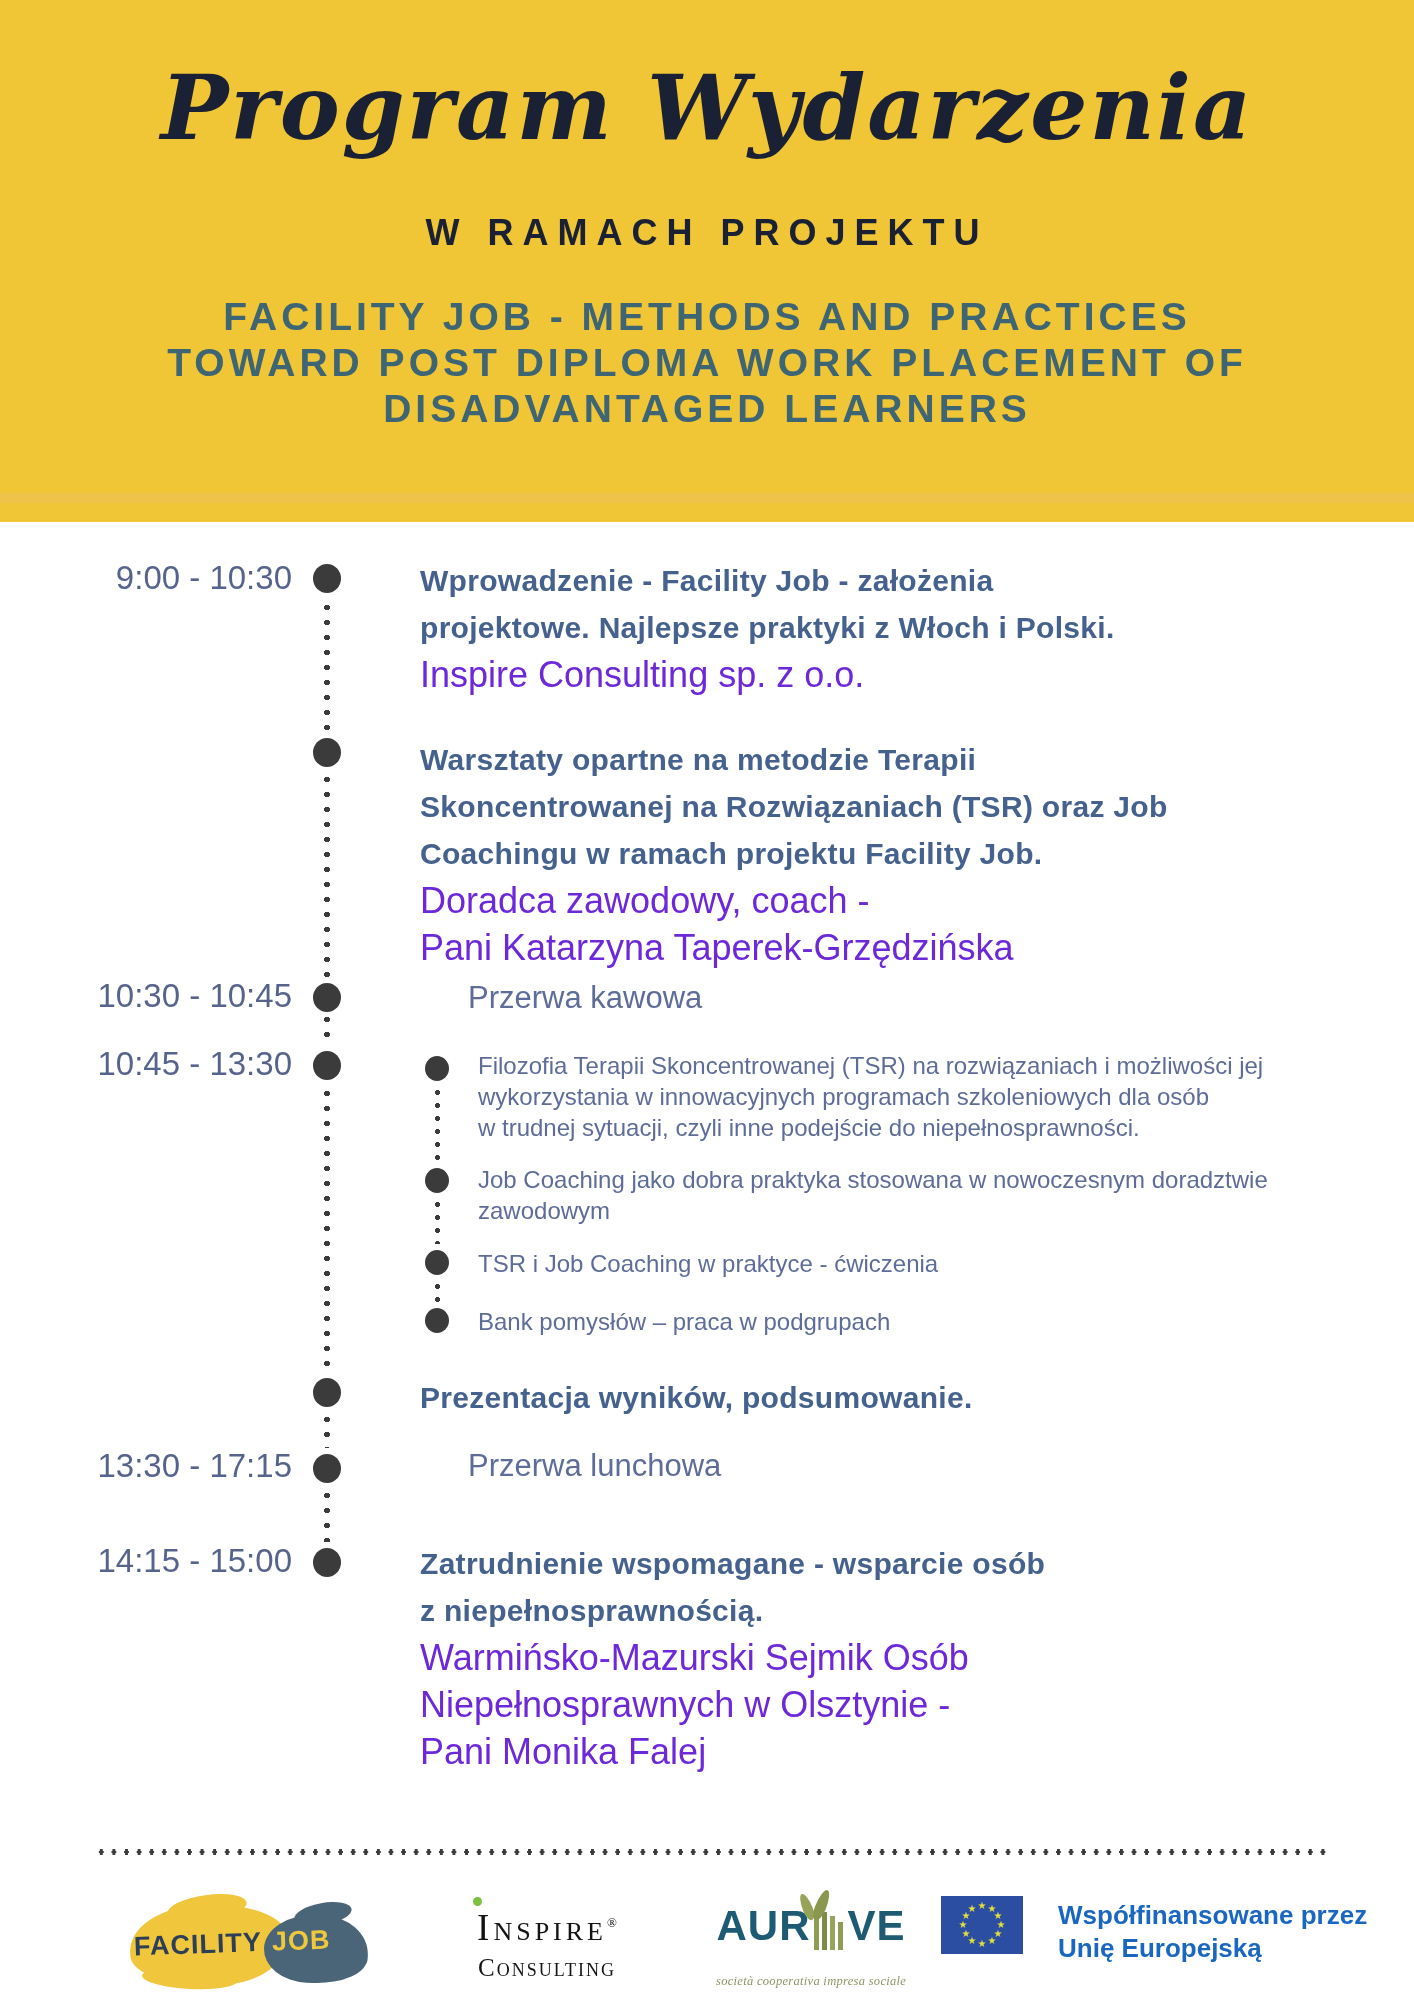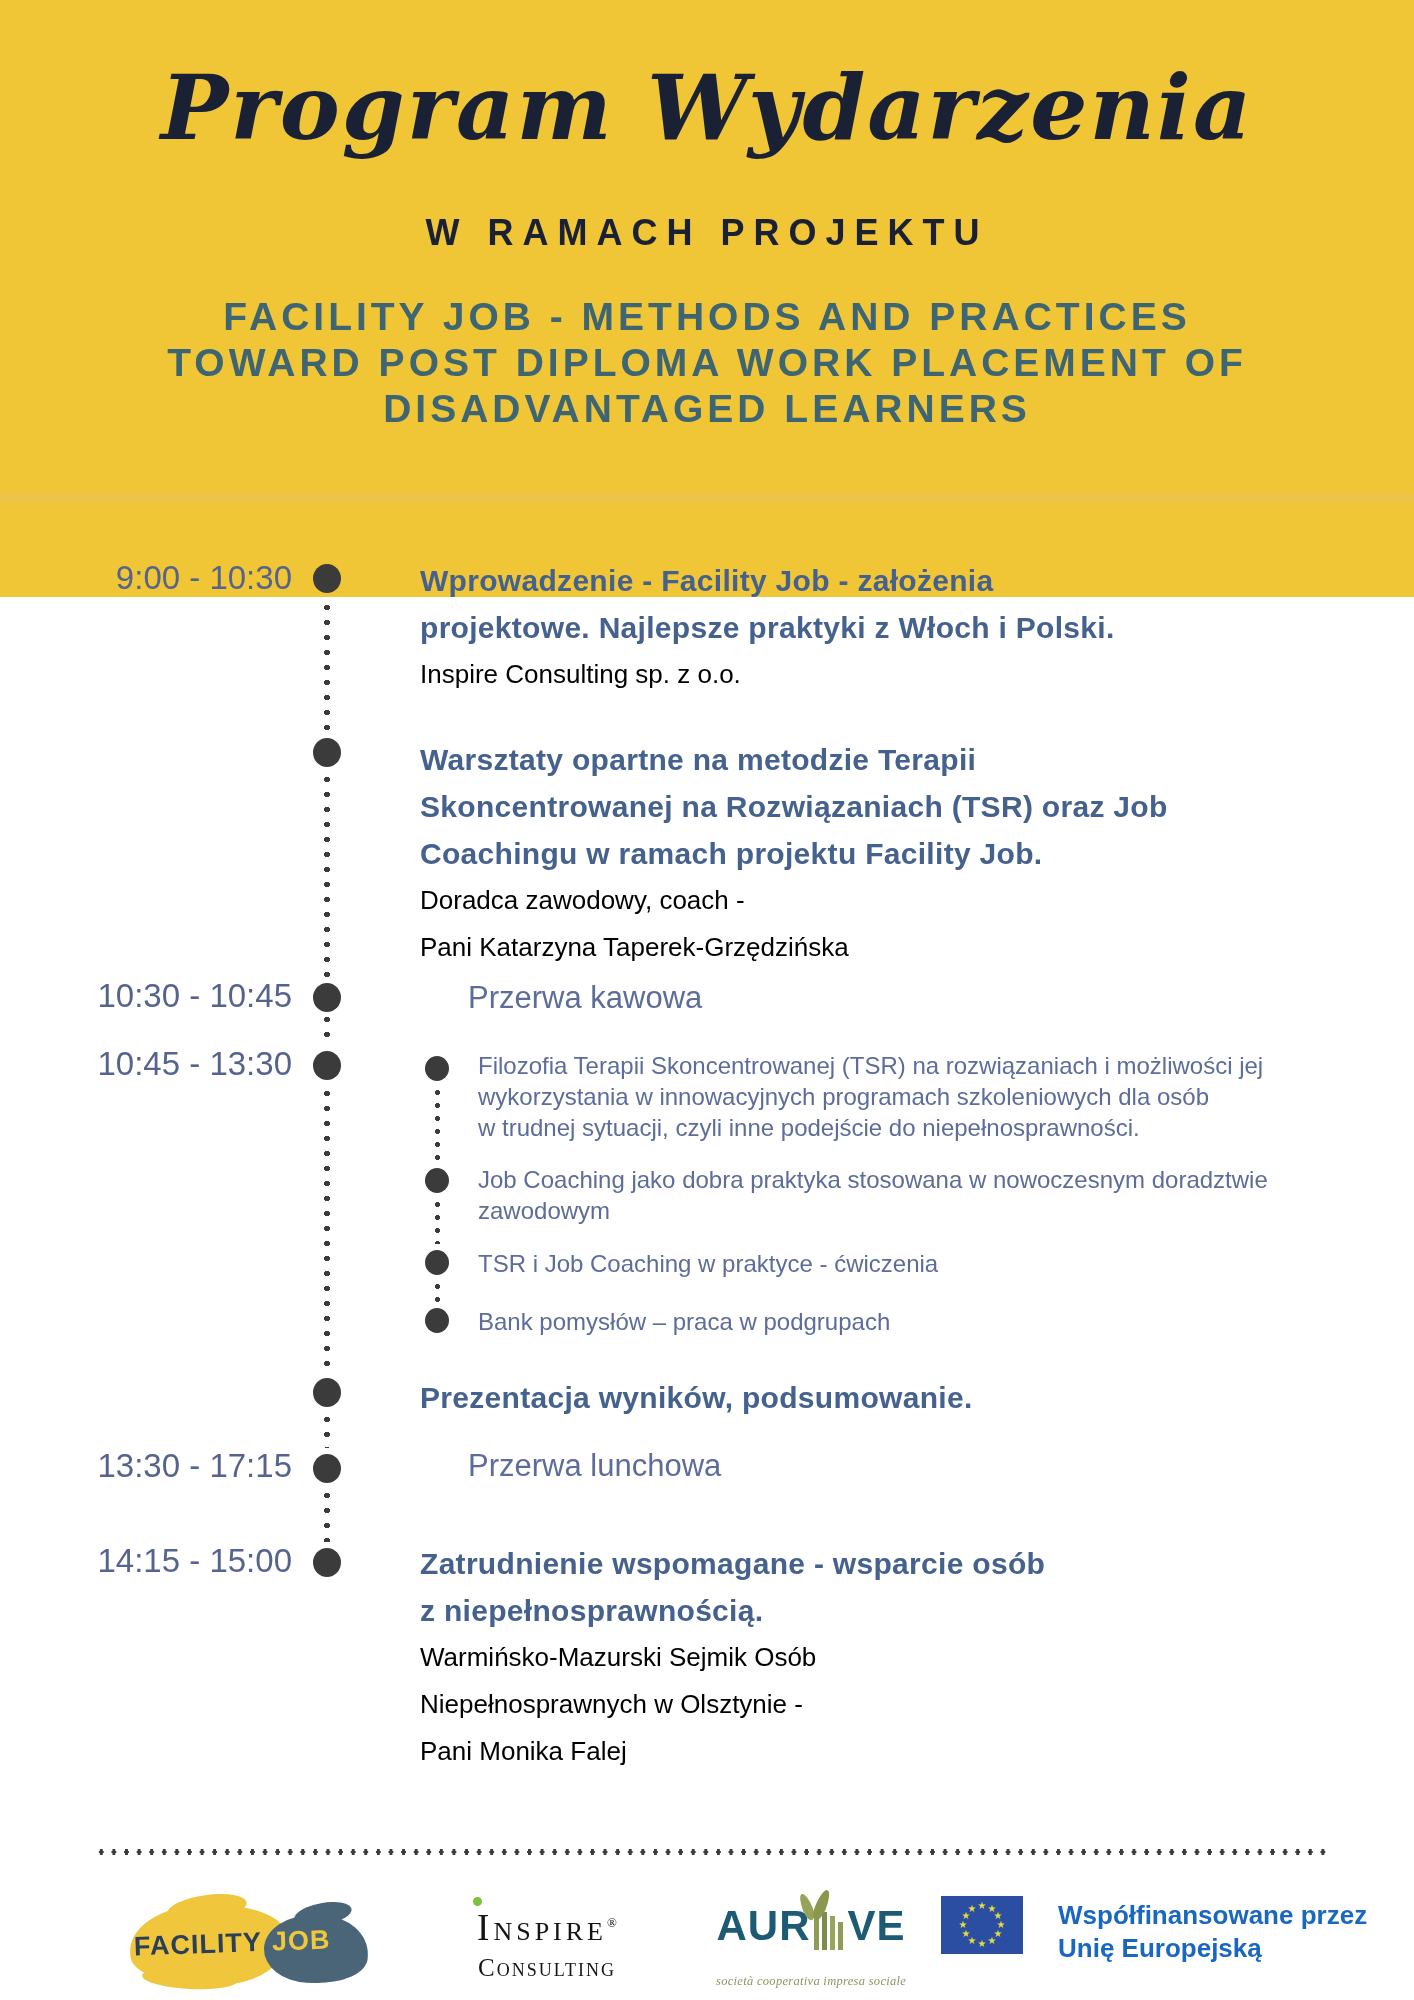--- a/index.html
+++ b/index.html
@@ -1,20 +1,20 @@
 <!DOCTYPE html>
 <html><head>
 <meta charset="utf-8">
 <style>
   html,body{margin:0;padding:0;background:#ffffff;}
   .page{position:relative;width:1414px;height:2000px;background:#ffffff;overflow:hidden;
         font-family:"Liberation Sans",sans-serif;}
 
   
-  .hero{position:absolute;left:0;top:0;width:1414px;height:597px;background:#F0C636;}
+  .hero{position:absolute;left:0;top:0;width:1414px;height:522px;background:#F0C636;}
   .hero-strip{position:absolute;left:0;top:493px;width:1414px;height:10px;background:#EEC34A;}
   .hero-title{position:absolute;left:0;top:48px;width:1414px;text-align:center;
               font-family:"DejaVu Serif",serif;font-style:italic;font-weight:bold;
               font-size:90px;line-height:118px;color:#1A2134;letter-spacing:2px;}
   .hero-sub{position:absolute;left:0;top:212px;width:1414px;text-align:center;
             font-weight:bold;font-size:36px;color:#1A2134;letter-spacing:9px;}
   .hero-proj{position:absolute;left:0;top:294px;width:1414px;text-align:center;
              font-weight:bold;font-size:39px;line-height:46px;color:#3D6573;letter-spacing:4px;}
 
   
@@ -24,21 +24,21 @@
   .sdot{position:absolute;width:24px;height:25px;border-radius:50%;background:#3B3B3B;}
   .vdots{position:absolute;left:322px;width:10px;background-repeat:repeat-y;
          background-image:radial-gradient(circle 3px at center,#3B3B3B 90%,rgba(0,0,0,0) 92%);
          background-size:10px 15px;}
   .vdots2{position:absolute;left:433px;width:9px;background-repeat:repeat-y;
           background-image:radial-gradient(circle 2.6px at center,#3B3B3B 90%,rgba(0,0,0,0) 92%);
           background-size:9px 13px;}
   .entry{position:absolute;left:420px;}
   .sub{position:absolute;left:478px;}
   .tl{font-weight:bold;font-size:30px;line-height:47px;color:#45618D;white-space:nowrap;letter-spacing:.3px;}
-  .dl{font-weight:normal;font-size:26px;line-height:47px;color:#000000;white-space:nowrap;}
+  .dl{font-weight:normal;font-size:36px;line-height:47px;color:#6d28d9;white-space:nowrap;}
   .plain{font-weight:normal;font-size:31px;line-height:40px;color:#5D6C99;white-space:nowrap;margin-left:48px;}
   .sl{font-weight:normal;font-size:24px;line-height:31px;color:#5D6C99;white-space:nowrap;}
 
   
   .divider{position:absolute;left:95px;top:1848px;width:1237px;height:8px;background-repeat:repeat-x;
            background-image:radial-gradient(ellipse 2.4px 3.4px at center,#3B3B3B 85%,rgba(0,0,0,0) 87%);
            background-size:12.6px 8px;}
 
   .flogo{position:absolute;left:112px;top:1895px;width:270px;height:100px;}
   .fy-blob{position:absolute;left:18px;top:10px;width:158px;height:80px;background:#F0C63C;

